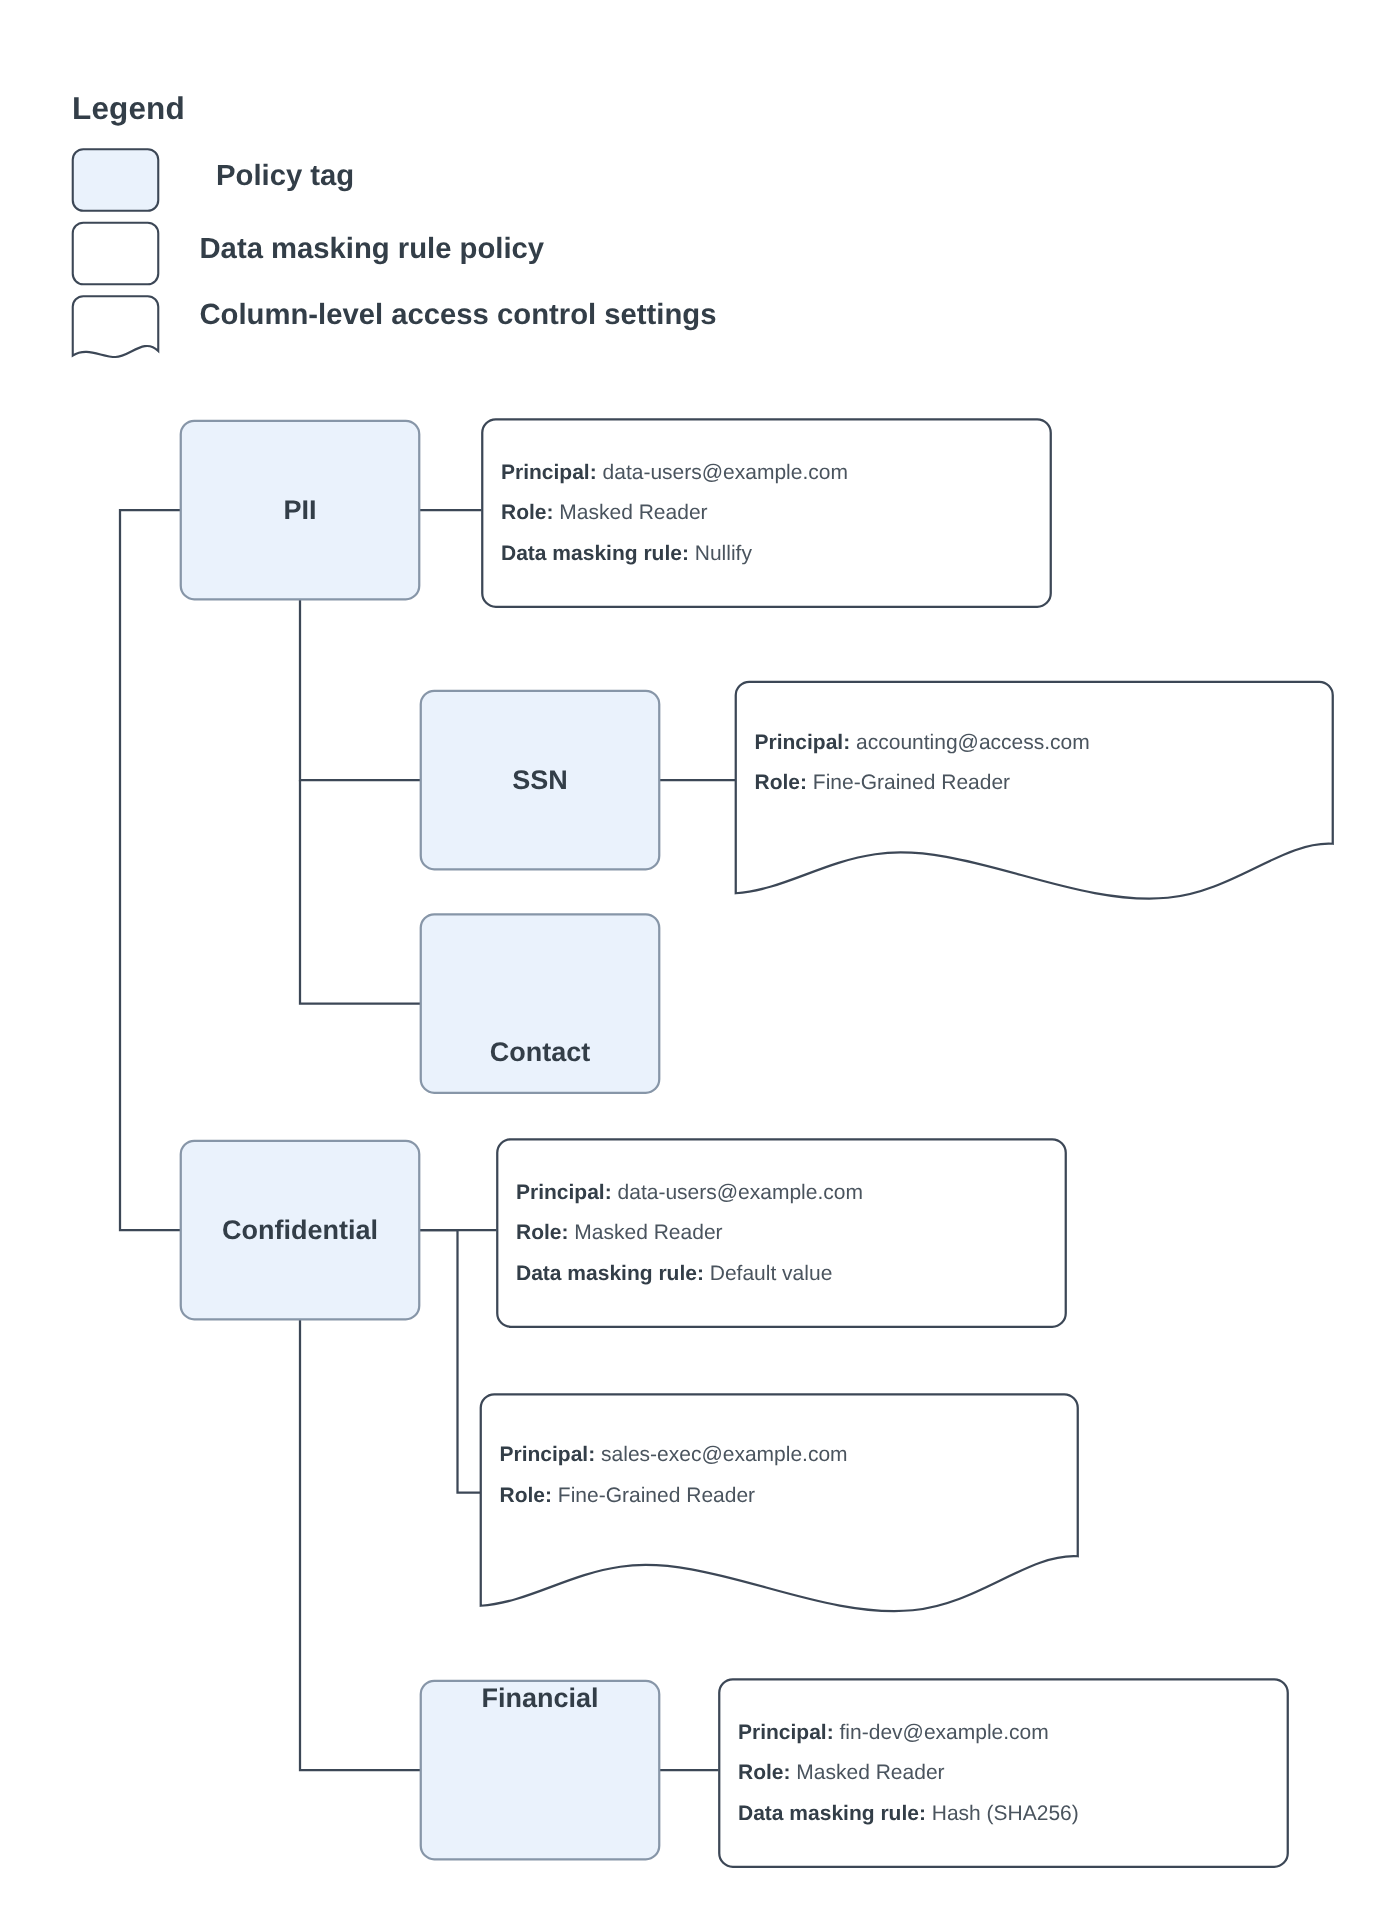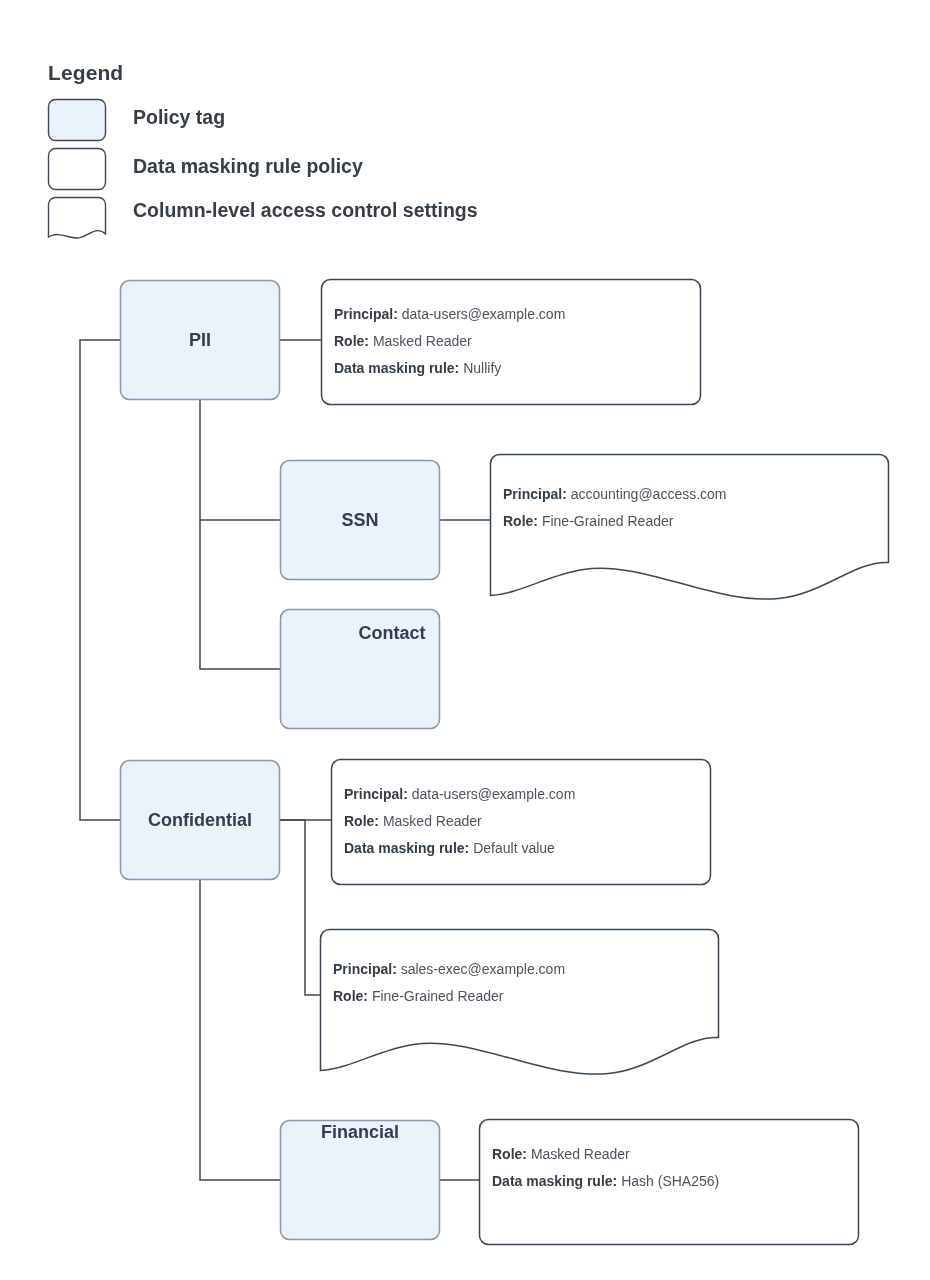--- a/index.html
+++ b/index.html
@@ -123,31 +123,31 @@
 
     <path d="M 320.5 938.5 a 9 9 0 0 1 9 -9 h 380 a 9 9 0 0 1 9 9 v 99
              c -33 -2 -66 32 -110 36 c -65 6 -135 -38 -195 -29
              c -35 5 -62 24 -93 26 Z" fill="#ffffff" stroke="#3c4756" stroke-width="1.5"></path>
 
     <rect x="479.5" y="1119.5" width="379" height="125" rx="9" ry="9" fill="#ffffff" stroke="#3c4756" stroke-width="1.5"></rect>
   </svg>
 
   <div class="txt legend-title" style="left:48px; top:62px;">Legend</div>
 
-  <div class="txt legend-label" style="left:133px; top:108px;text-align:center;">Policy tag</div>
+  <div class="txt legend-label" style="left:144px; top:108px;text-align:center;">Policy tag</div>
 
   <div class="txt legend-label" style="left:133px; top:157px;">Data masking rule policy</div>
 
   <div class="txt legend-label" style="left:133px; top:201px;">Column-level access control settings</div>
 
   <div class="node-label" style="left:120px; top:280px; width:160px; height:120px;">PII</div>
 
   <div class="node-label" style="left:280px; top:460px; width:160px; height:120px;">SSN</div>
 
-  <div class="node-label" style="left:280px; top:573px; width:160px; height:120px;margin-left:32px;">Contact</div>
+  <div class="node-label" style="left:280px; top:641px; width:160px; height:120px;">Contact</div>
 
   <div class="node-label" style="left:120px; top:760px; width:160px; height:120px;border-radius:13px;">Confidential</div>
 
   <div class="node-label" style="left:280px; top:1072px; width:160px; height:120px;">Financial</div>
 
   <div class="anno" style="left:334px; top:301px;">
     <div>
       <span class="k">Principal:</span>
       <span>data-users@example.com</span>
     </div>
@@ -193,20 +193,24 @@
       <span>sales-exec@example.com</span>
     </div>
     <div>
       <span class="k">Role:</span>
       <span>Fine-Grained Reader</span>
     </div>
   </div>
 
   <div class="anno" style="left:492px; top:1141px;">
     <div>
+      <span class="k">Principal:</span>
+      <span>fin-dev@example.com</span>
+    </div>
+    <div>
       <span class="k">Role:</span>
       <span>Masked Reader</span>
     </div>
     <div>
       <span class="k">Data masking rule:</span>
       <span>Hash (SHA256)</span>
     </div>
   </div>
 
 </div>

